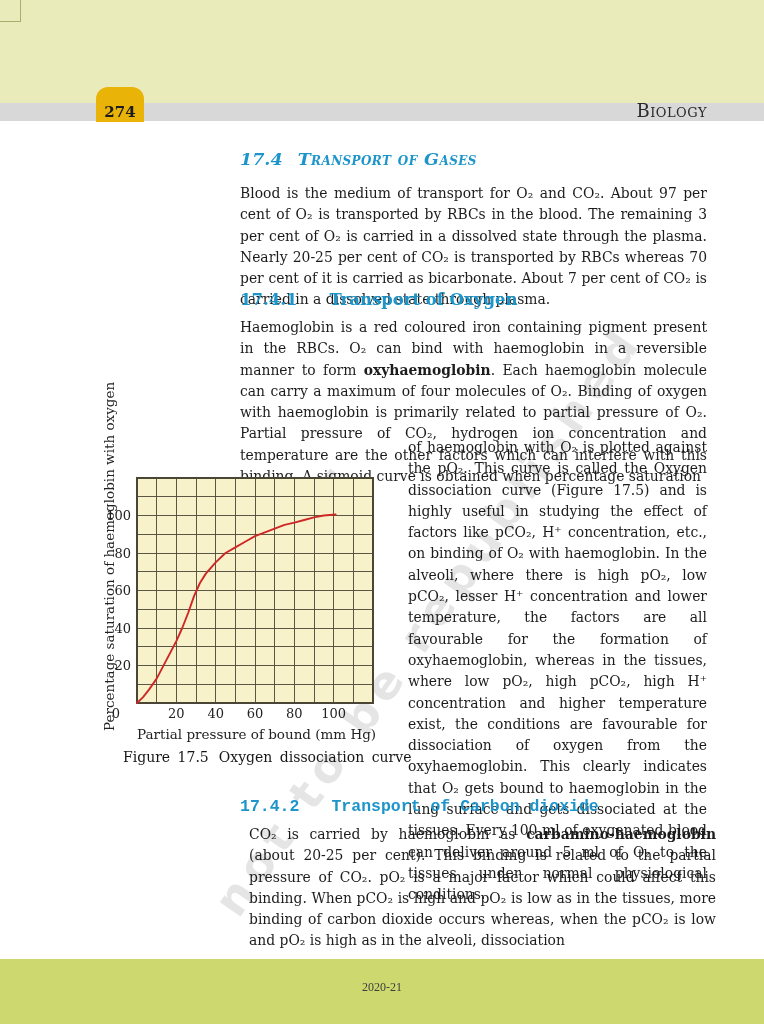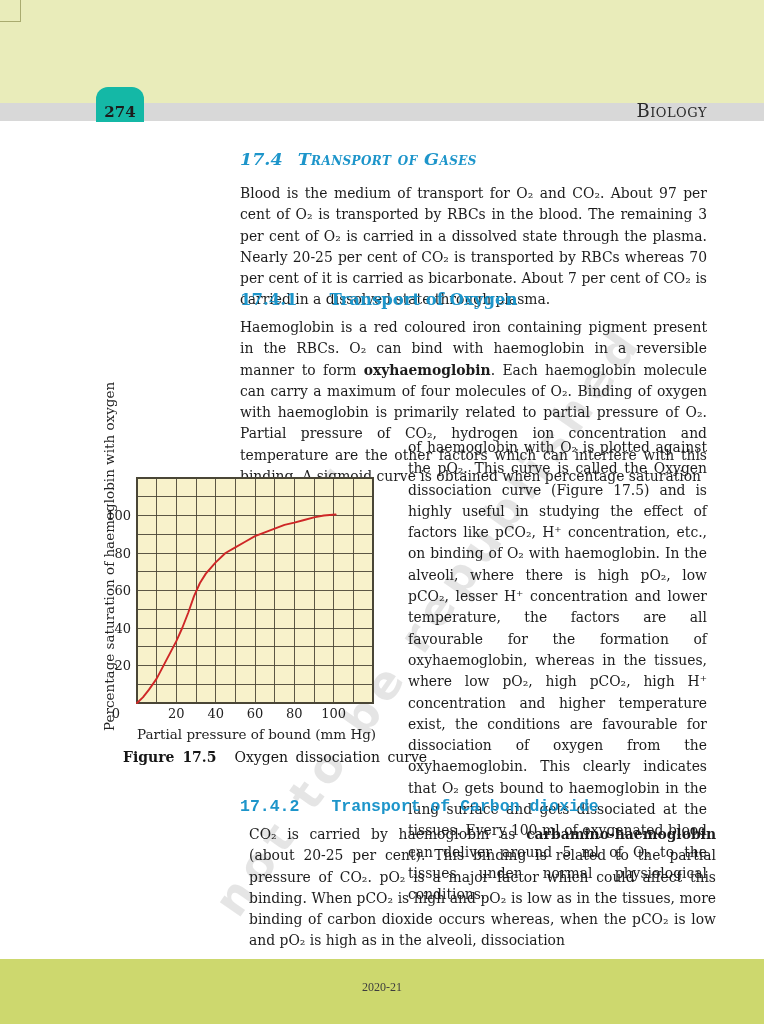--- a/index.html
+++ b/index.html
@@ -8,21 +8,21 @@
     background:#ffffff;font-family:"DejaVu Serif","Liberation Serif",serif;color:#1c1c1c;
   }
   
   .band-top{position:absolute;left:0;top:0;width:764px;height:103px;background:#e9ecba;}
   .head-strip{position:absolute;left:0;top:103px;width:764px;height:18px;background:#d8d8d8;}
   .book-title{
     position:absolute;right:57px;top:102px;height:18px;line-height:18px;
     font-variant:small-caps;font-size:18px;letter-spacing:0.5px;color:#2a2a2a;
   }
   .page-tab{
-    position:absolute;left:96px;top:87px;width:48px;height:35px;background:#14b8a6;
+    position:absolute;left:96px;top:87px;width:48px;height:35px;background:#eab308;
     border-radius:12px 12px 0 0;display:flex;align-items:flex-end;justify-content:center;
   }
   .page-tab span{font-weight:bold;font-size:15px;padding-bottom:1px;}
   
   .band-bottom{position:absolute;left:0;top:959px;width:764px;height:65px;background:#cdd86e;}
   .footer-year{
     position:absolute;left:0;top:980px;width:764px;text-align:center;
     font-family:Liberation Serif, serif;font-size:12px;color:#3d3d3d;
   }
   
@@ -65,21 +65,21 @@
   }
   .fig-svg{position:absolute;left:95px;top:471px;}
   .fig-xlabel{
     position:absolute;left:137px;top:726px;width:236px;text-align:center;
     font-size:13.5px;color:#222;white-space:nowrap;
   }
   .fig-caption{
     position:absolute;left:123px;top:749px;width:275px;
     font-size:14px;color:#161616;word-spacing:3px;white-space:nowrap;
   }
-  .fig-caption .lbl{font-weight:bold;margin-right:18px;}
+  .fig-caption .lbl{font-weight:normal;margin-right:10px;}
 </style>
 </head>
 <body>
 
 <div class="page">
 
   <div class="band-top"></div>
   <div class="head-strip"></div>
   <div class="page-tab">
     <span>274</span>

